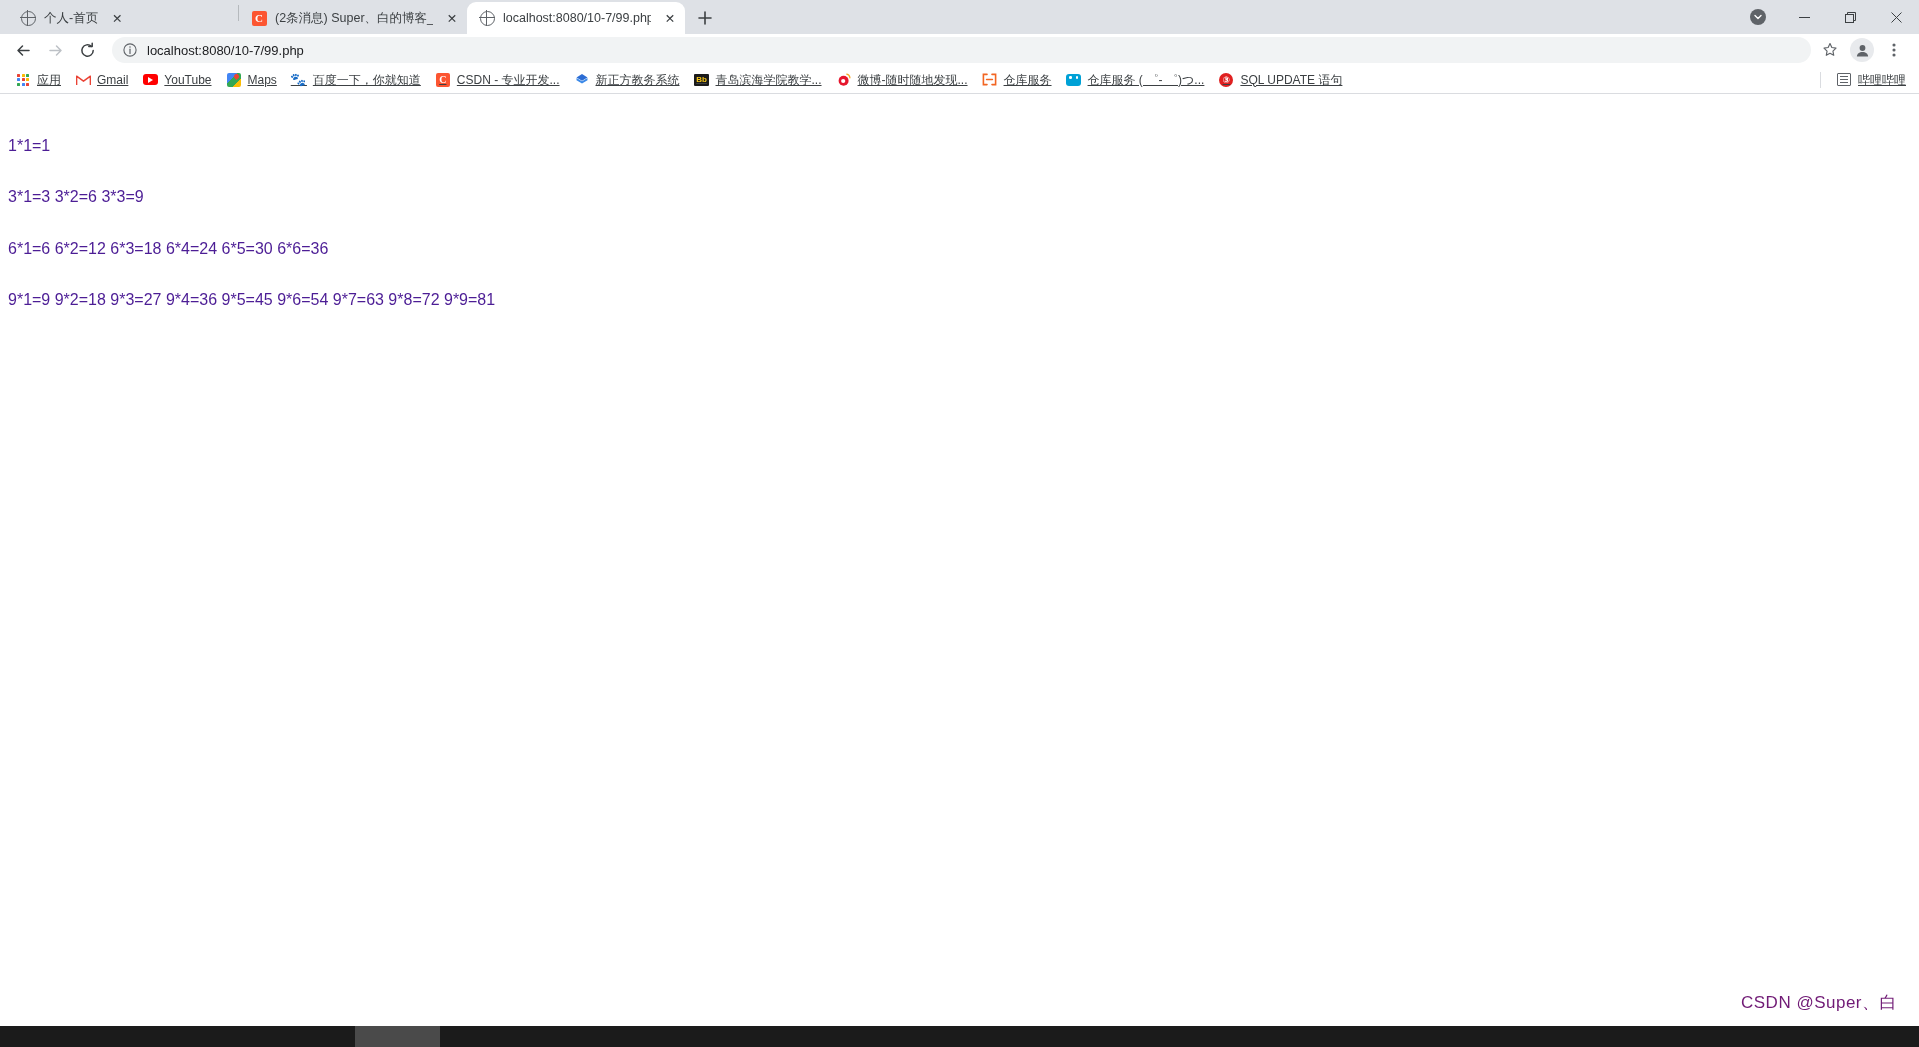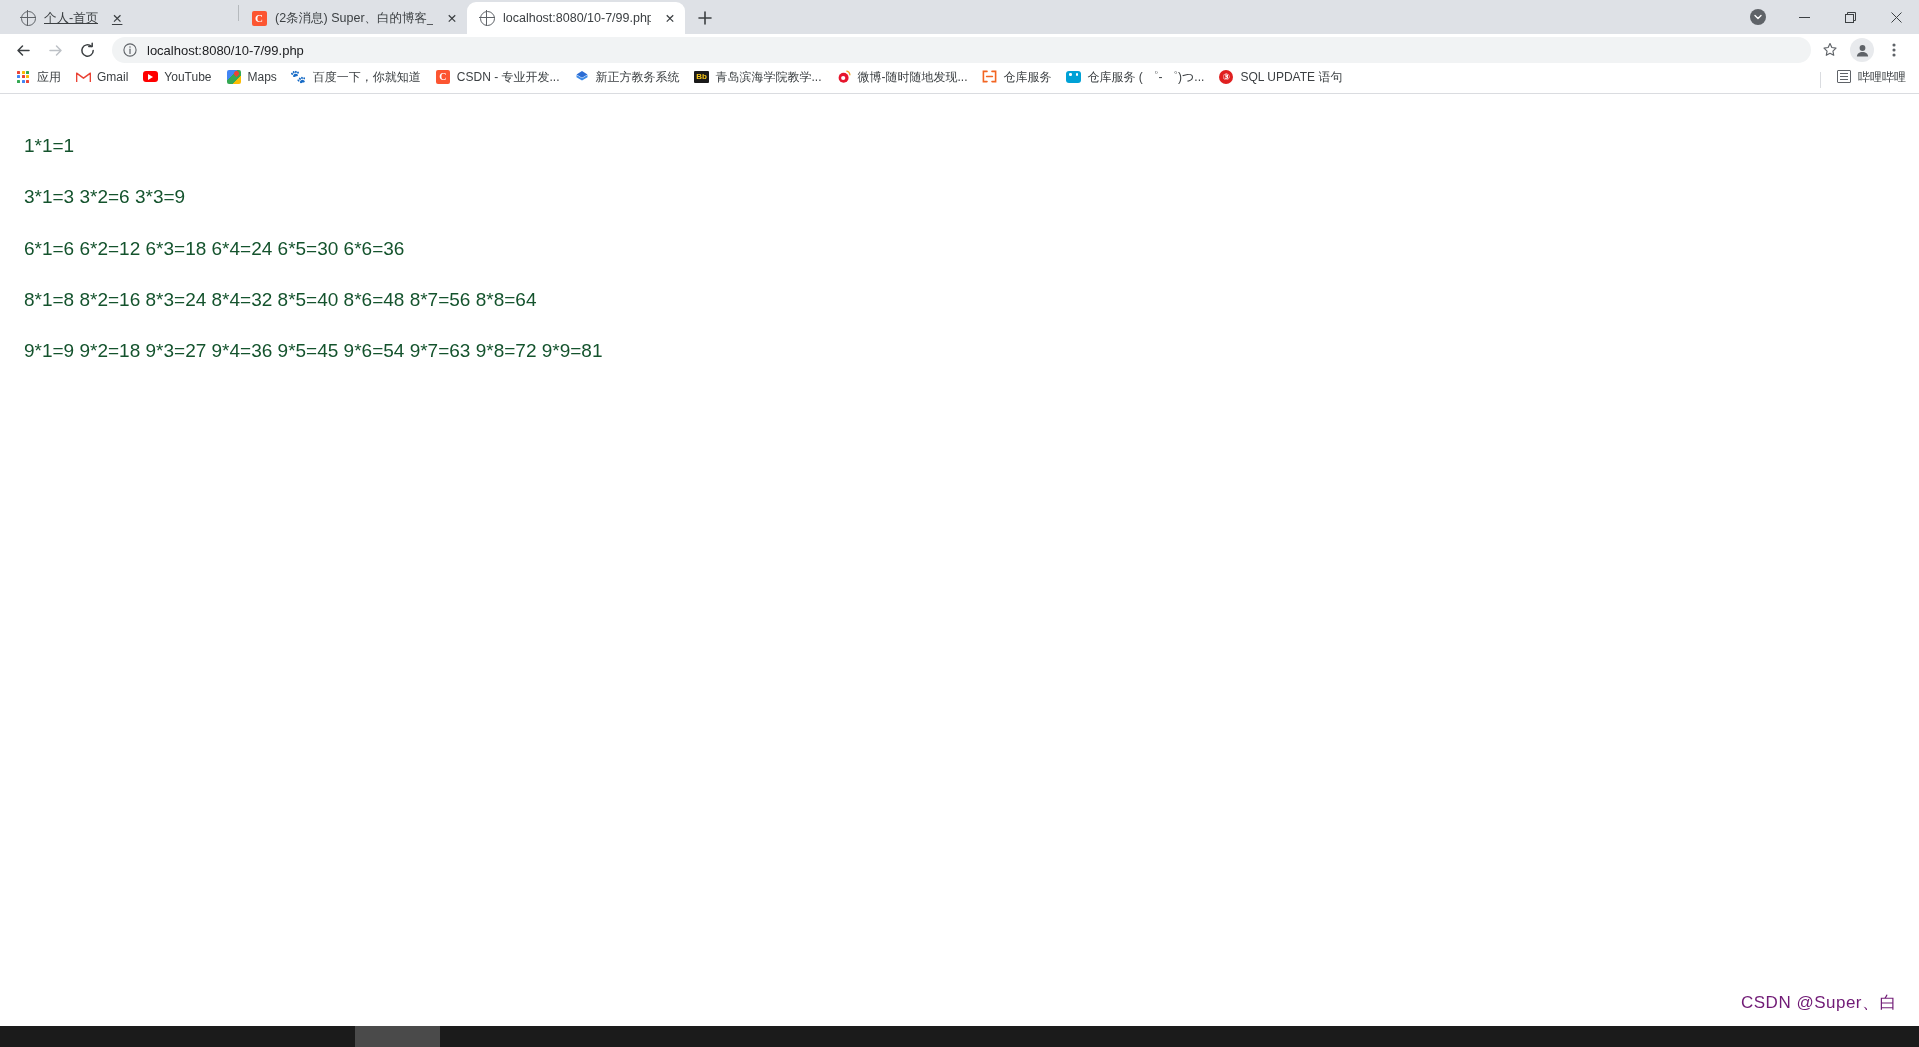--- a/index.html
+++ b/index.html
@@ -175,27 +175,29 @@
     background: #ffffff;
     display: flex;
     align-items: center;
     padding: 0 6px 0 8px;
     border-bottom: 1px solid #dadce0;
     position: relative;
     overflow: hidden;
   }
   .bm {
     display: flex;
+    align-items: center;
     height: 22px;
     padding: 0 7px;
     border-radius: 4px;
     font-size: 12px;
     color: #3c4043;
     white-space: nowrap;
     flex: 0 0 auto;
+    text-decoration: underline;
   }
   .bm .bm-ico {
     width: 16px; height: 16px;
     flex: 0 0 16px;
     margin-right: 6px;
     display: flex; align-items: center; justify-content: center;
     font-size: 10px;
   }
   .bm .bm-label { line-height: 16px; }
   .bm-spacer { flex: 1 1 auto; }
@@ -279,25 +281,25 @@
   }
 
   
   .page {
     position: absolute;
     top: 95px; left: 0; right: 0; bottom: 21px;
     background: #ffffff;
     overflow: hidden;
   }
   .content {
-    padding: 8px 0 0 24px;
+    padding: 8px 0 0 8px;
     font-family: "Liberation Sans", "DejaVu Sans", sans-serif;
-    font-size: 19px;
+    font-size: 16px;
     line-height: 17.1px;
-    color: #14532d;
+    color: #4c1d95;
     white-space: pre;
   }
   .watermark {
     position: absolute;
     right: 22px;
     bottom: 12px;
     font-size: 17px;
     color: #701a75;
     letter-spacing: 0.5px;
     user-select: none;
@@ -317,21 +319,21 @@
     width: 85px;
     height: 21px;
     background: #4a4a4a;
   }
 </style>
 </head>
 <body>
 
 <div class="tabstrip">
 
-  <div class="tab inactive" style="width:230px;text-decoration:underline;">
+  <div class="tab inactive" style="width:230px;">
     <span class="favicon">
         <span class="globe"></span>
       </span>
     <span class="tab-title">个人-首页</span>
     <span class="tab-close">✕</span>
   </div>
 
   <div class="tab-sep"></div>
 
   <div class="tab inactive" style="width:228px;">
@@ -555,21 +557,20 @@
       <span class="bm-label">哔哩哔哩</span>
     </div>
   </div>
 </div>
 
 <div class="page">
   <div class="content">
     <div>1*1=1</div>
     <div>3*1=3 3*2=6 3*3=9</div>
     <div>6*1=6 6*2=12 6*3=18 6*4=24 6*5=30 6*6=36</div>
-    <div>8*1=8 8*2=16 8*3=24 8*4=32 8*5=40 8*6=48 8*7=56 8*8=64</div>
     <div>9*1=9 9*2=18 9*3=27 9*4=36 9*5=45 9*6=54 9*7=63 9*8=72 9*9=81</div>
   </div>
   <div class="watermark">CSDN @Super、白</div>
 </div>
 
 <div class="bottombar">
   <div class="active-seg"></div>
 </div>
 
 </body></html>

